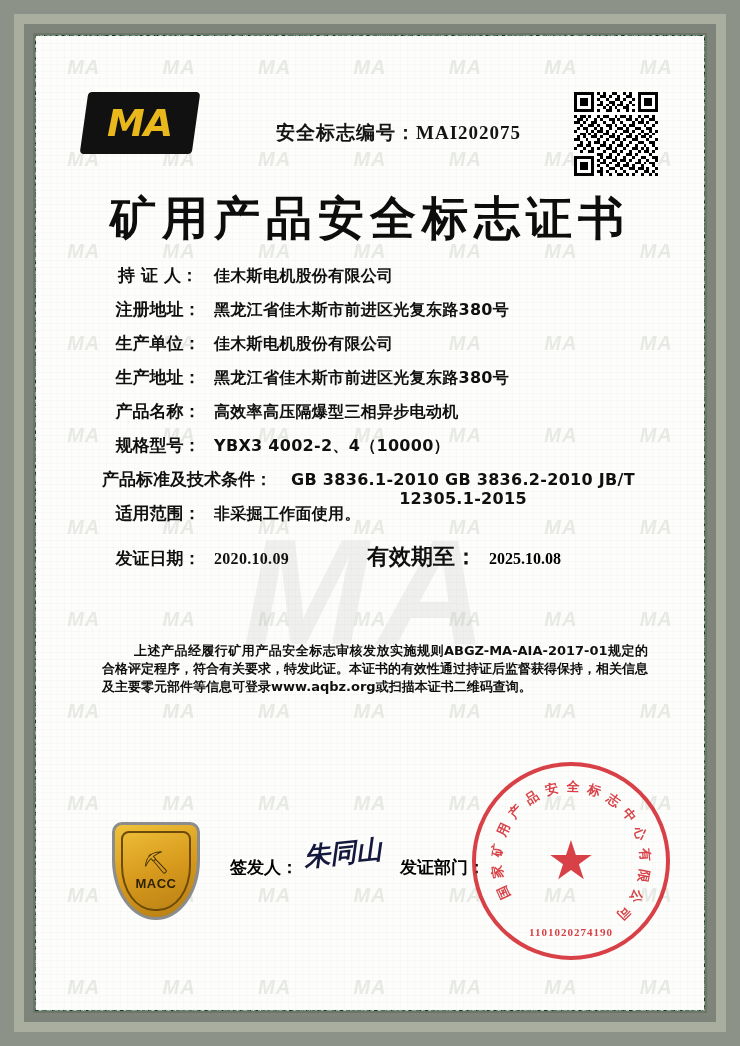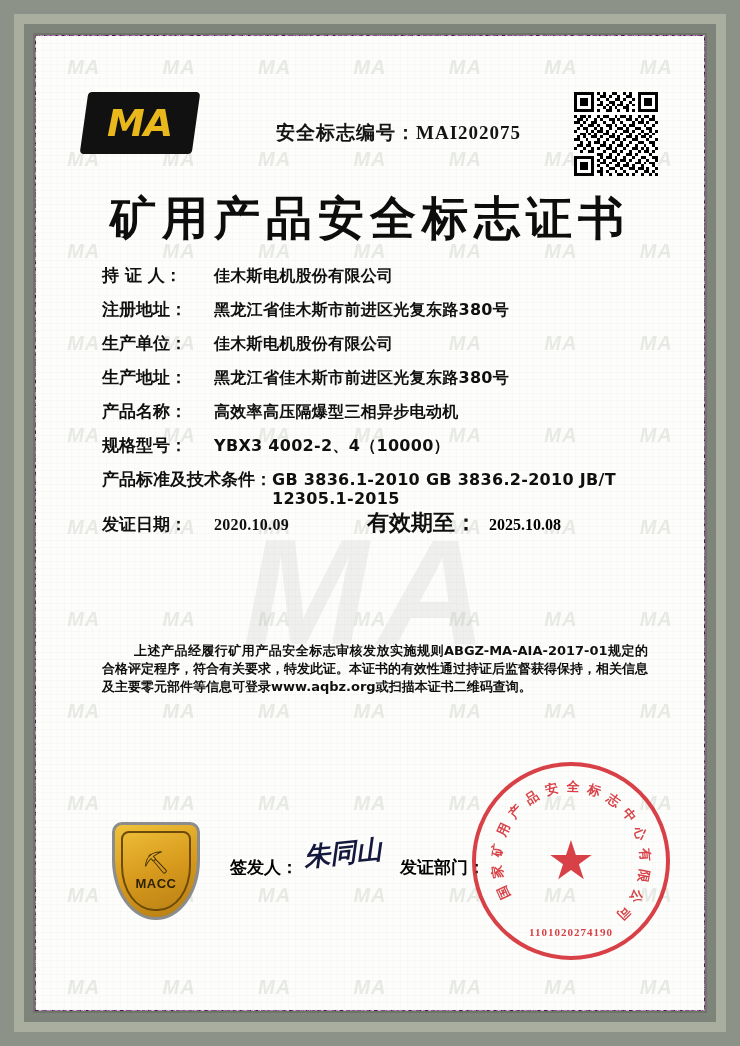--- a/index.html
+++ b/index.html
@@ -13,21 +13,21 @@
     font-family: "Liberation Sans", sans-serif;
     overflow: hidden;
   }
 
   
   .certificate {
     position: relative;
     width: 740px;
     height: 1046px;
     box-sizing: border-box;
-    background: #701a75;
+    background: #14532d;
   }
   .border-outer {
     position: absolute;
     inset: 0;
     box-sizing: border-box;
     border: 14px solid #8c9287;
     background:
       repeating-linear-gradient(45deg,
         rgba(255,255,255,0.30) 0px,
         rgba(255,255,255,0.30) 2px,
@@ -182,20 +182,21 @@
     letter-spacing: 6px;
     font-family: "DejaVu Sans", sans-serif;
   }
 
   
   .fields {
     position: absolute;
     left: 66px;
     right: 50px;
     top: 228px;
+    text-align: center;
   }
   .field-row {
     display: flex;
     align-items: baseline;
     height: 34px;
   }
   .field-label {
     font-size: 17px;
     font-weight: bold;
     color: #101010;
@@ -769,20 +770,24 @@
             <div class="field-value">高效率高压隔爆型三相异步电动机</div>
           </div>
           <div class="field-row">
             <div class="field-label w-norm">规格型号：</div>
             <div class="field-value">YBX3 4002-2、4（10000）</div>
           </div>
           <div class="field-row">
             <div class="field-label w-long">产品标准及技术条件：</div>
             <div class="field-value">GB 3836.1-2010 GB 3836.2-2010 JB/T 12305.1-2015</div>
           </div>
+          <div class="field-row">
+            <div class="field-label w-norm">适用范围：</div>
+            <div class="field-value">非采掘工作面使用。</div>
+          </div>
           <div class="date-row">
             <div class="field-label">发证日期：</div>
             <div class="field-value mono">2020.10.09</div>
             <div class="spacer"></div>
             <div class="lbl2">有效期至：</div>
             <div class="val2">2025.10.08</div>
           </div>
         </div>
 
       <div class="paragraph">上述产品经履行矿用产品安全标志审核发放实施规则ABGZ-MA-AIA-2017-01规定的合格评定程序，符合有关要求，特发此证。本证书的有效性通过持证后监督获得保持，相关信息及主要零元部件等信息可登录www.aqbz.org或扫描本证书二维码查询。</div>

